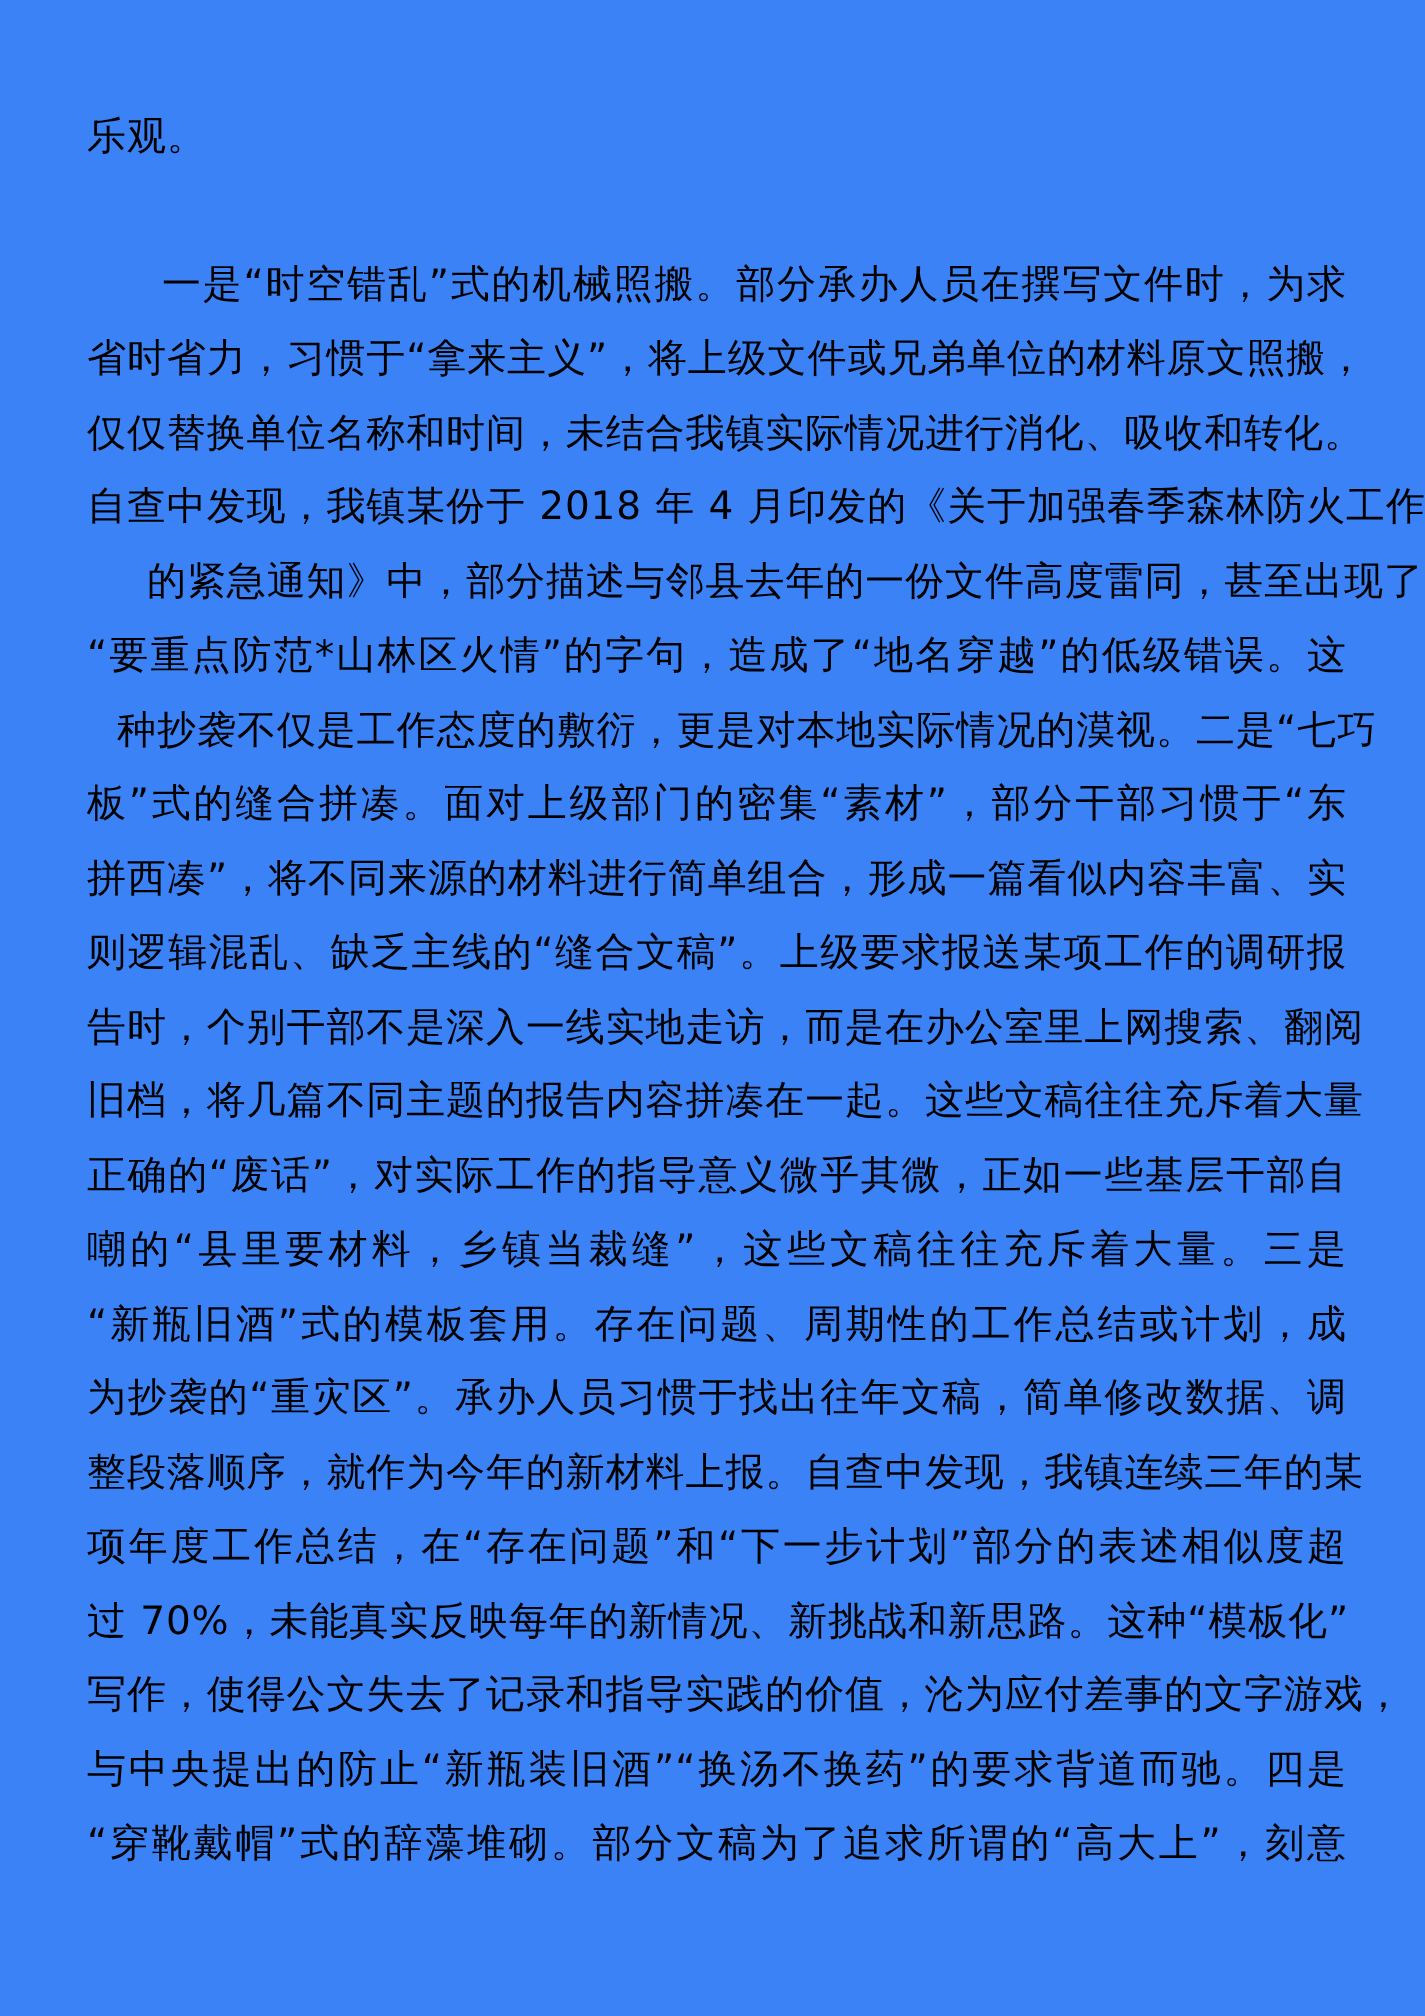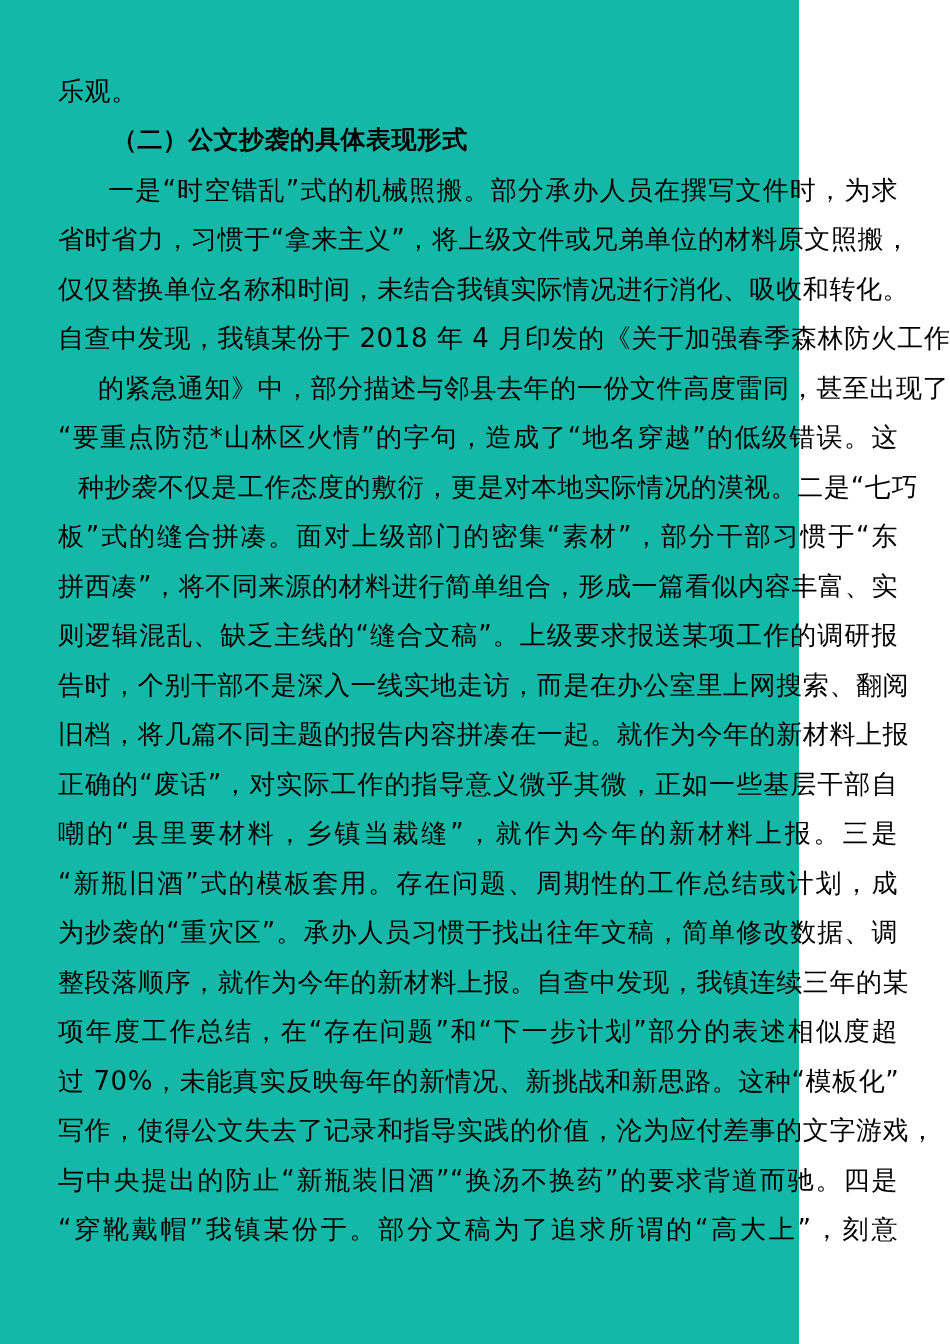--- a/index.html
+++ b/index.html
@@ -12,23 +12,23 @@
       height: 1344px;
       position: relative;
       overflow: hidden;
       font-family: "DejaVu Sans", "Liberation Sans", sans-serif;
       color: #000000;
     }
     .page {
       position: absolute;
       left: 0;
       top: 0;
-      width: 799px;
+      width: 950px;
       height: 1344px;
-      background: #14b8a6;
+      background: #3b82f6;
     }
     .line {
       position: absolute;
       left: 58px;
       width: 840px;
       height: 50px;
       line-height: 50px;
       font-size: 26px;
       white-space: nowrap;
       letter-spacing: 0.6px;
@@ -53,38 +53,37 @@
       letter-spacing: 0.4px;
     }
   </style>
 </head>
 <body>
 
 <div class="page">
 
   <div class="line last" style="top:66px;">乐观。</div>
 
-  <div class="heading" style="top:115px;">（二）公文抄袭的具体表现形式</div>
 
   <div class="line indent" style="top:165px;">一是“时空错乱”式的机械照搬。部分承办人员在撰写文件时，为求</div>
   <div class="line" style="top:214px;">省时省力，习惯于“拿来主义”，将上级文件或兄弟单位的材料原文照搬，</div>
   <div class="line" style="top:264px;">仅仅替换单位名称和时间，未结合我镇实际情况进行消化、吸收和转化。</div>
   <div class="line" style="top:313px;">自查中发现，我镇某份于 2018 年 4 月印发的《关于加强春季森林防火工作</div>
   <div class="line" style="top:363px;margin-left:40px;">的紧急通知》中，部分描述与邻县去年的一份文件高度雷同，甚至出现了</div>
   <div class="line" style="top:412px;">“要重点防范*山林区火情”的字句，造成了“地名穿越”的低级错误。这</div>
   <div class="line" style="top:462px;margin-left:20px;">种抄袭不仅是工作态度的敷衍，更是对本地实际情况的漠视。二是“七巧</div>
   <div class="line" style="top:511px;">板”式的缝合拼凑。面对上级部门的密集“素材”，部分干部习惯于“东</div>
   <div class="line" style="top:561px;">拼西凑”，将不同来源的材料进行简单组合，形成一篇看似内容丰富、实</div>
   <div class="line" style="top:610px;">则逻辑混乱、缺乏主线的“缝合文稿”。上级要求报送某项工作的调研报</div>
   <div class="line" style="top:660px;">告时，个别干部不是深入一线实地走访，而是在办公室里上网搜索、翻阅</div>
-  <div class="line" style="top:709px;">旧档，将几篇不同主题的报告内容拼凑在一起。就作为今年的新材料上报</div>
+  <div class="line" style="top:709px;">旧档，将几篇不同主题的报告内容拼凑在一起。这些文稿往往充斥着大量</div>
   <div class="line" style="top:759px;">正确的“废话”，对实际工作的指导意义微乎其微，正如一些基层干部自</div>
-  <div class="line" style="top:808px;">嘲的“县里要材料，乡镇当裁缝”，就作为今年的新材料上报。三是</div>
+  <div class="line" style="top:808px;">嘲的“县里要材料，乡镇当裁缝”，这些文稿往往充斥着大量。三是</div>
   <div class="line" style="top:858px;">“新瓶旧酒”式的模板套用。存在问题、周期性的工作总结或计划，成</div>
   <div class="line" style="top:907px;">为抄袭的“重灾区”。承办人员习惯于找出往年文稿，简单修改数据、调</div>
   <div class="line" style="top:1006px;">项年度工作总结，在“存在问题”和“下一步计划”部分的表述相似度超</div>
   <div class="line" style="top:957px;">整段落顺序，就作为今年的新材料上报。自查中发现，我镇连续三年的某</div>
   <div class="line" style="top:1056px;">过 70%，未能真实反映每年的新情况、新挑战和新思路。这种“模板化”</div>
   <div class="line" style="top:1105px;">写作，使得公文失去了记录和指导实践的价值，沦为应付差事的文字游戏，</div>
   <div class="line" style="top:1155px;">与中央提出的防止“新瓶装旧酒”“换汤不换药”的要求背道而驰。四是</div>
-  <div class="line" style="top:1204px;">“穿靴戴帽”我镇某份于。部分文稿为了追求所谓的“高大上”，刻意</div>
+  <div class="line" style="top:1204px;">“穿靴戴帽”式的辞藻堆砌。部分文稿为了追求所谓的“高大上”，刻意</div>
 
 </div>
 
 </body></html>

